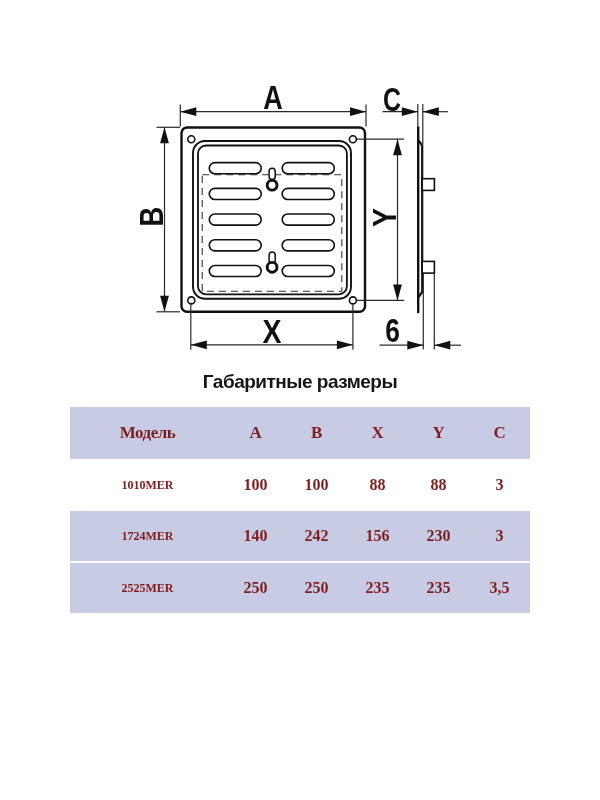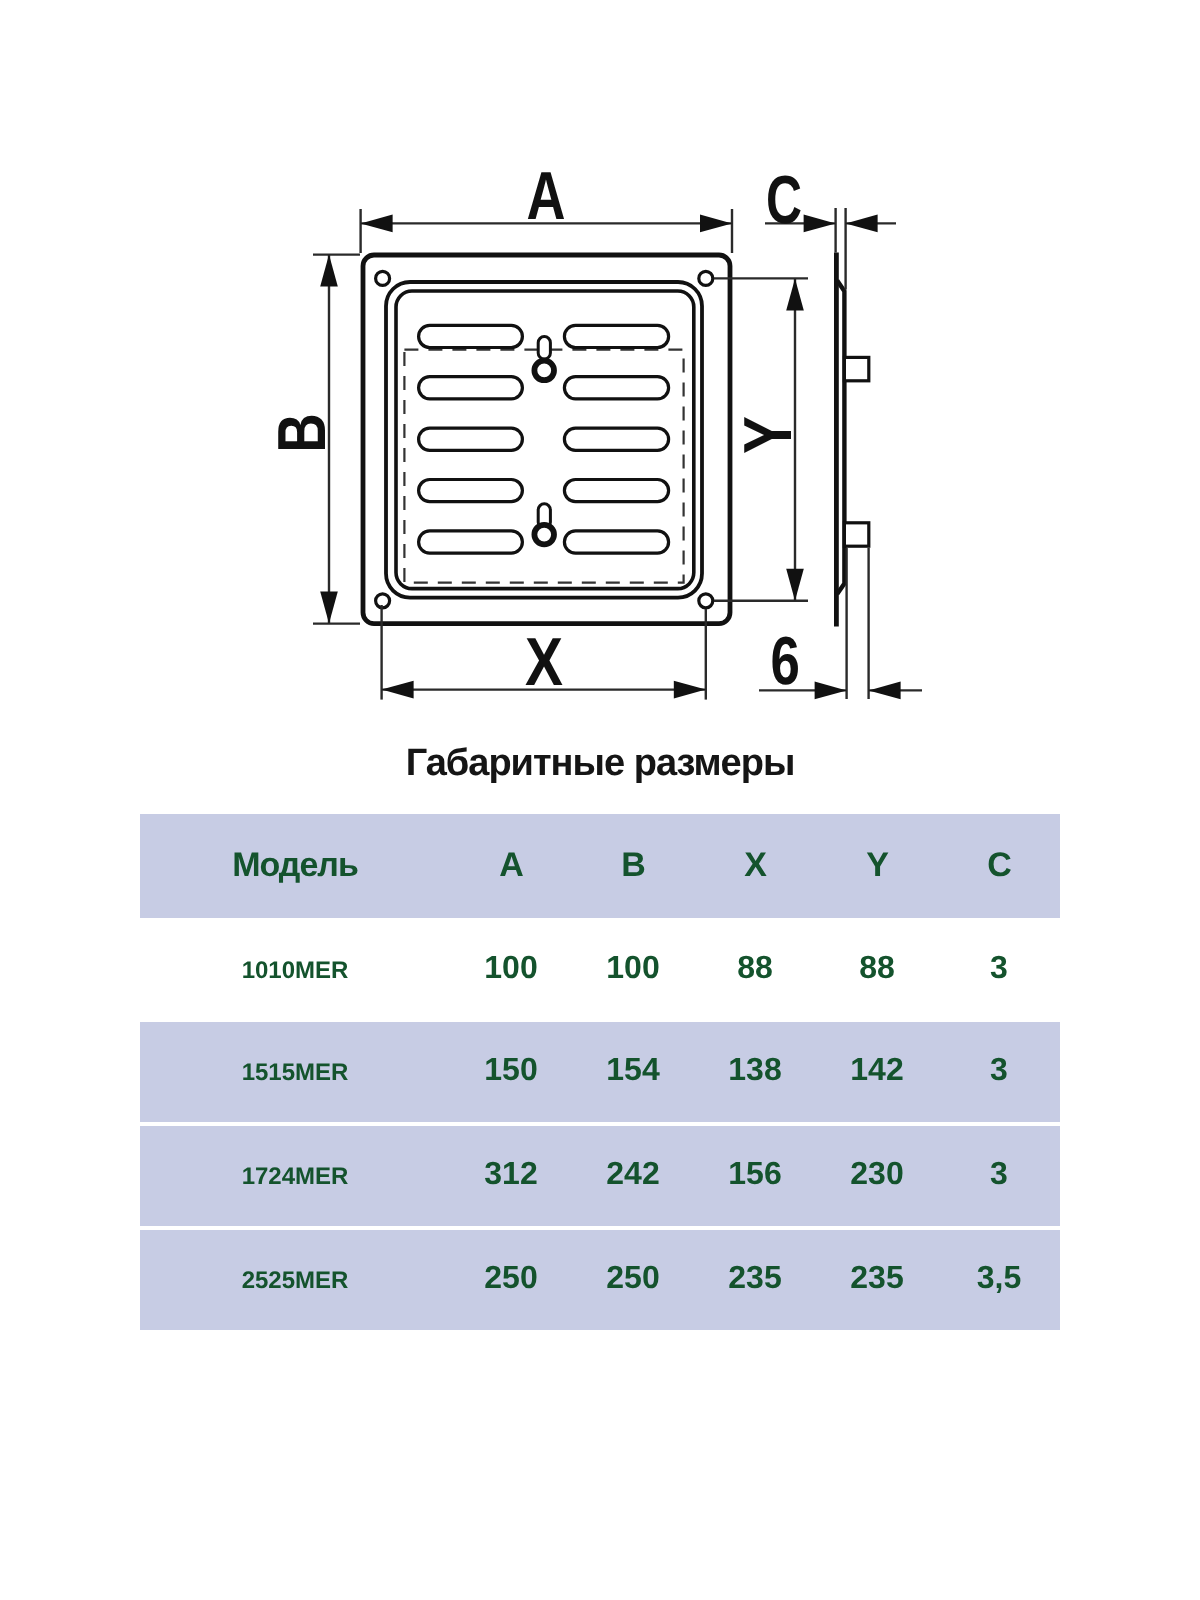--- a/index.html
+++ b/index.html
@@ -2,21 +2,21 @@
 <html><head>
 <meta charset="utf-8">
 <style>
 html,body{margin:0;padding:0;background:#ffffff;}
 body{width:600px;height:800px;font-family:"Liberation Sans",sans-serif;}
 .page{position:relative;width:600px;height:800px;overflow:hidden;background:#fff;}
 table.dim{position:absolute;left:70px;top:407px;width:460px;border-collapse:separate;border-spacing:0;
   table-layout:fixed;}
 table.dim td.m{font-size:12px;}
 table.dim td{box-sizing:border-box;text-align:center;vertical-align:middle;font-weight:700;font-size:16px;
-  color:#14532d;padding:16px;height:32.7px;}
+  color:#7f1d1d;padding:16px;height:32.7px;font-family:Liberation Serif, serif;}
 tr.b td{background:#c7cce4;border-top:1.5px solid #fff;border-bottom:1.5px solid #fff;}
 tr.h td{border-top:none;}
 tr.last td{border-bottom:none;margin-left:24px;}
 tr.h td{font-size:17px;letter-spacing:-0.5px;}
 </style>
 </head>
 <body>
 <div class="page">
 <svg width="600" height="400" viewBox="0 0 600 400" style="position:absolute;left:0;top:0;">
   <g fill="none" stroke="#111111">
@@ -129,30 +129,22 @@
         </tr>
   <tr>
           <td class="m">1010MER</td>
           <td>100</td>
           <td>100</td>
           <td>88</td>
           <td>88</td>
           <td>3</td>
         </tr>
   <tr class="b">
-          <td class="m">1515MER</td>
-          <td>150</td>
-          <td>154</td>
-          <td>138</td>
-          <td>142</td>
-          <td>3</td>
-        </tr>
-  <tr class="b">
           <td class="m">1724MER</td>
-          <td>312</td>
+          <td>140</td>
           <td>242</td>
           <td>156</td>
           <td>230</td>
           <td>3</td>
         </tr>
   <tr class="b last">
           <td class="m">2525MER</td>
           <td>250</td>
           <td>250</td>
           <td>235</td>

